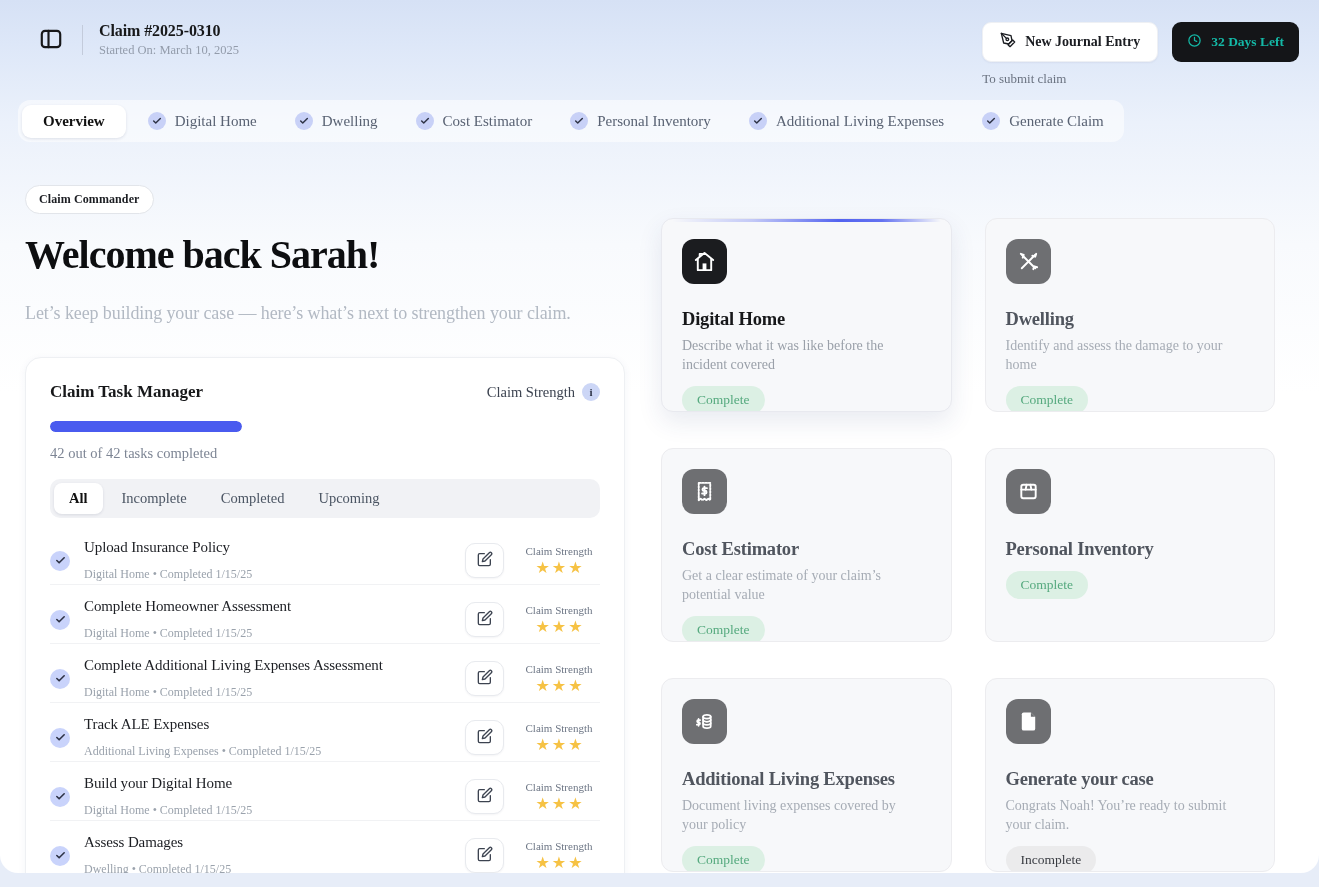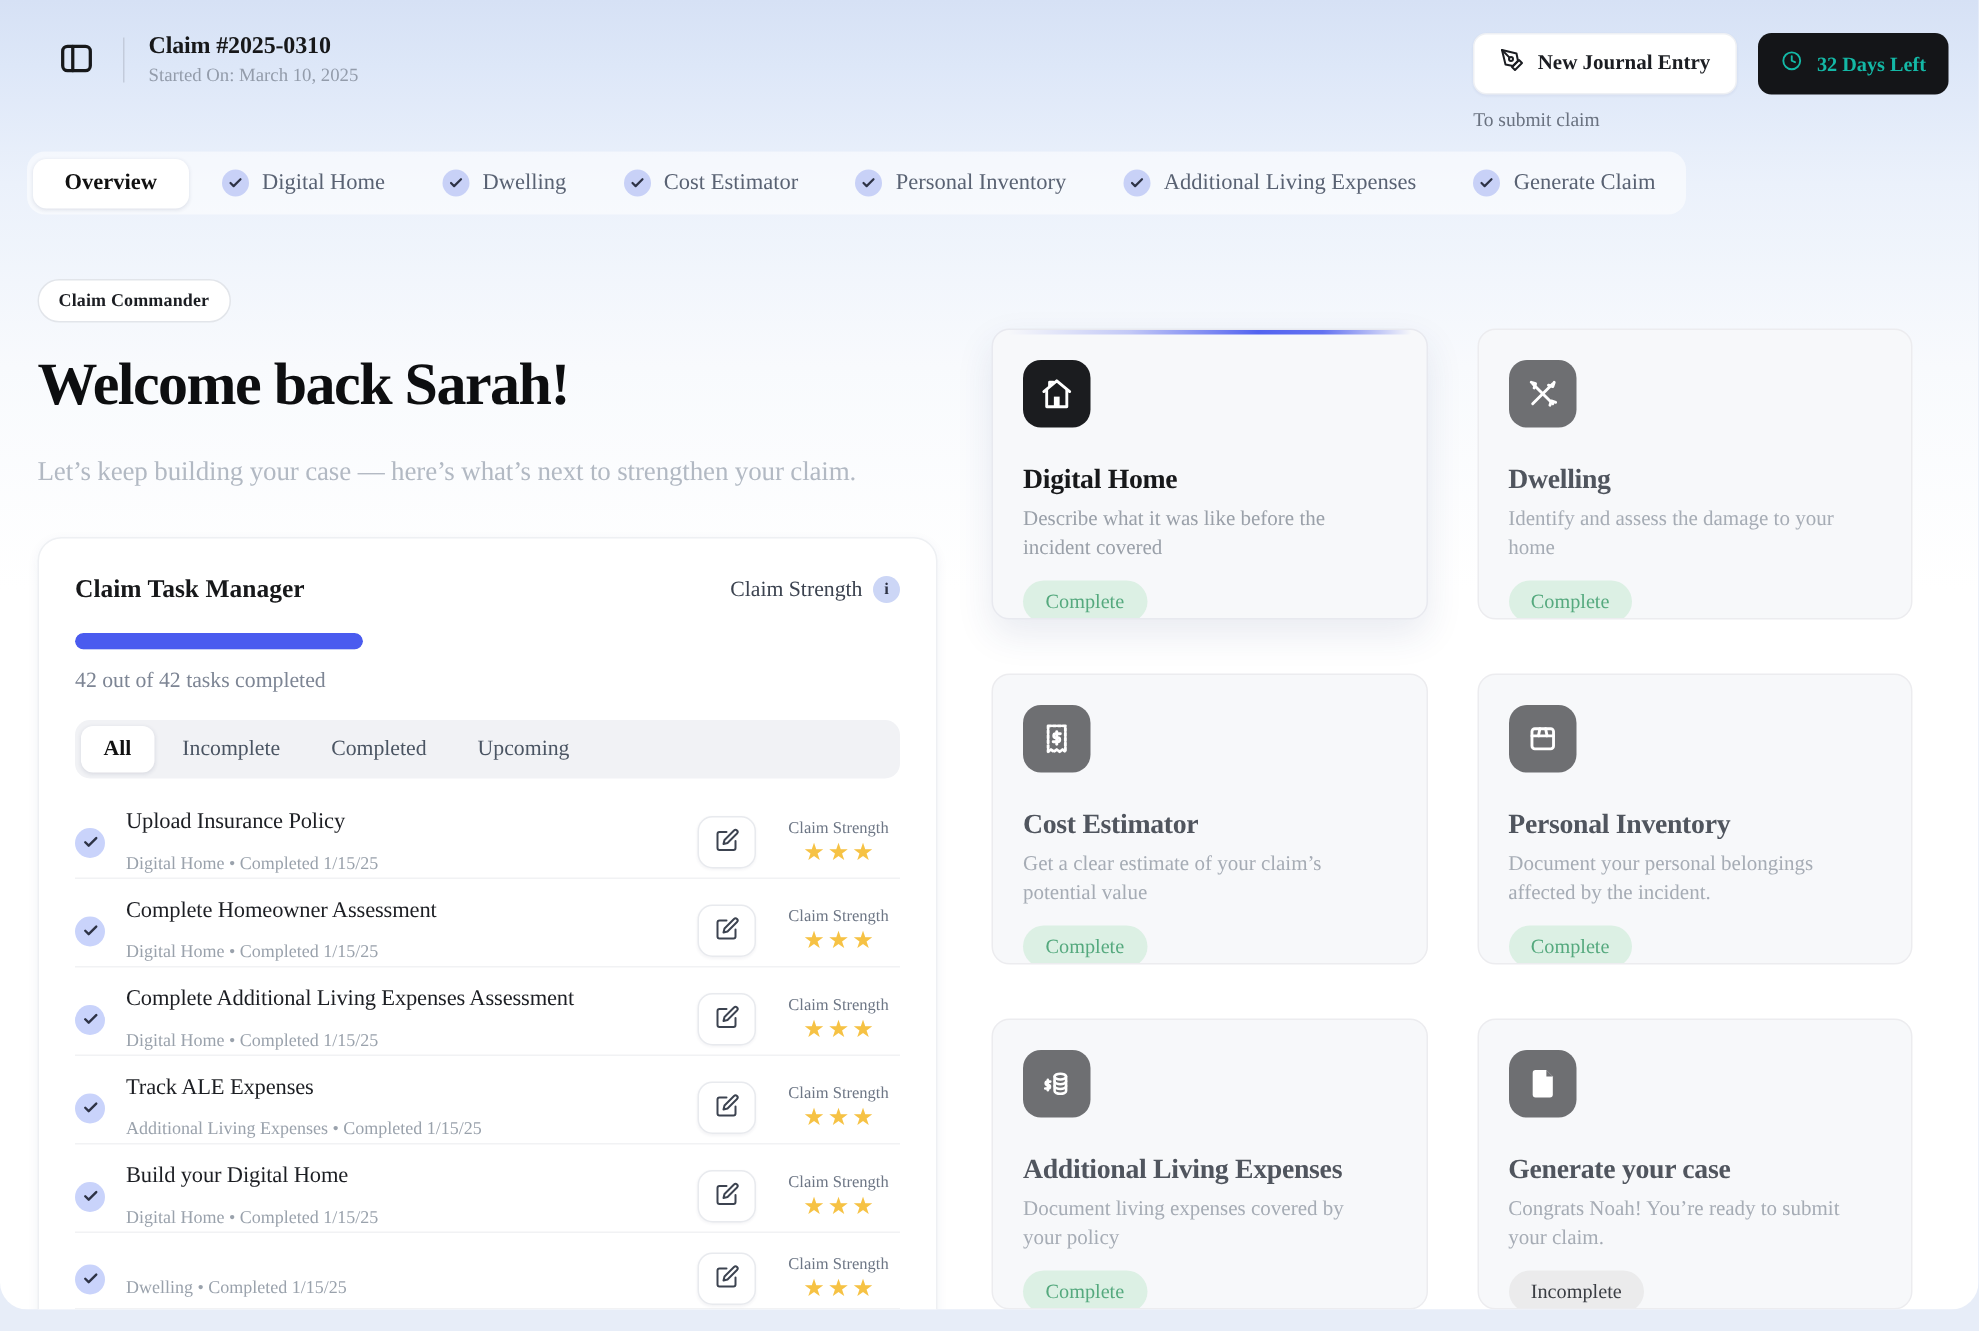--- a/index.html
+++ b/index.html
@@ -417,20 +417,21 @@
             </div>
           </div>
 
           <div class="task-row">
             <span class="task-check">
                 <svg viewBox="0 0 24 24" fill="none" stroke-width="3.5" stroke-linecap="round" stroke-linejoin="round">
                   <polyline points="20 6 9 17 4 12"></polyline>
                 </svg>
               </span>
             <div class="task-text">
+              <div class="task-title">Assess Damages</div>
               <div class="task-meta">Dwelling • Completed 1/15/25</div>
             </div>
             <button class="edit-btn">
                 <span><svg viewBox="0 0 24 24" fill="none" stroke="currentColor" stroke-width="2" stroke-linecap="round" stroke-linejoin="round">
                     <path d="M11 4H4a2 2 0 0 0-2 2v14a2 2 0 0 0 2 2h14a2 2 0 0 0 2-2v-7"></path>
                     <path d="M18.5 2.5a2.121 2.121 0 0 1 3 3L12 15l-4 1 1-4 9.5-9.5z"></path>
                   </svg></span>
               </button>
             <div class="row-strength">
               <div class="row-strength-label">Claim Strength</div>
@@ -494,21 +495,20 @@
         <div class="feature-card">
           <div class="icon-tile">
             <svg viewBox="0 0 24 24" fill="none" stroke="currentColor" stroke-width="2" stroke-linecap="round" stroke-linejoin="round">
                 <rect x="4.5" y="5" width="15" height="14" rx="2"></rect>
                 <path d="M4.5 10h15"></path>
                 <path d="M10 5l-1 5"></path>
                 <path d="M14 5l1 5"></path>
               </svg>
           </div>
           <div class="feature-title">Personal Inventory</div>
-          <div class="feature-desc">Document your personal belongings affected by the incident.</div>
           <span class="status-badge complete">Complete</span>
         </div>
 
         <div class="feature-card">
           <div class="icon-tile">
             <svg viewBox="0 0 24 24" fill="none" stroke="currentColor" stroke-width="1.8" stroke-linecap="round" stroke-linejoin="round">
                 <ellipse cx="14.5" cy="7" rx="4" ry="2"></ellipse>
                 <path d="M10.5 7v10c0 1.1 1.8 2 4 2s4-.9 4-2V7"></path>
                 <path d="M10.5 10.3c0 1.1 1.8 2 4 2s4-.9 4-2"></path>
                 <path d="M10.5 13.6c0 1.1 1.8 2 4 2s4-.9 4-2"></path>

